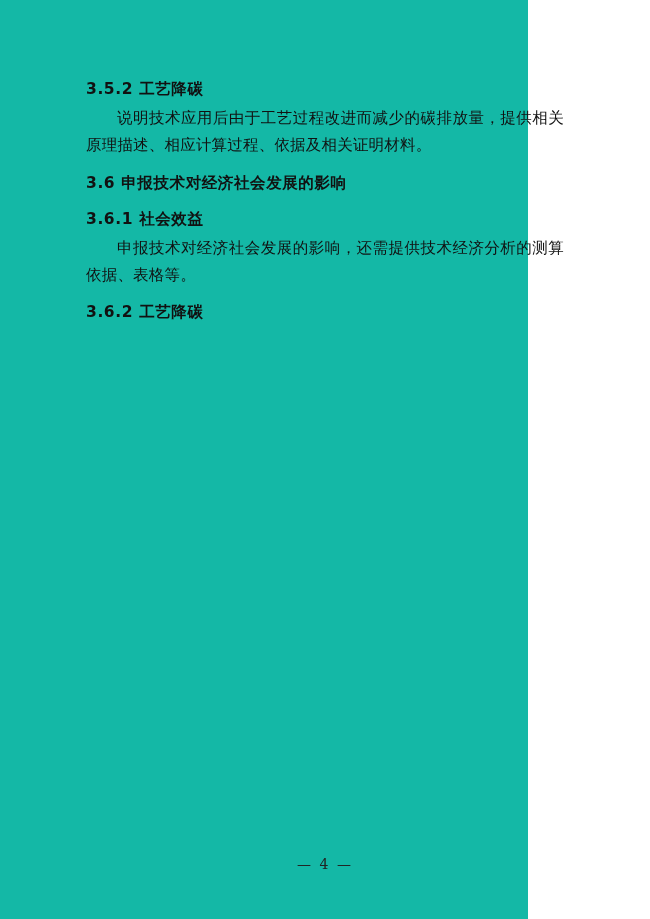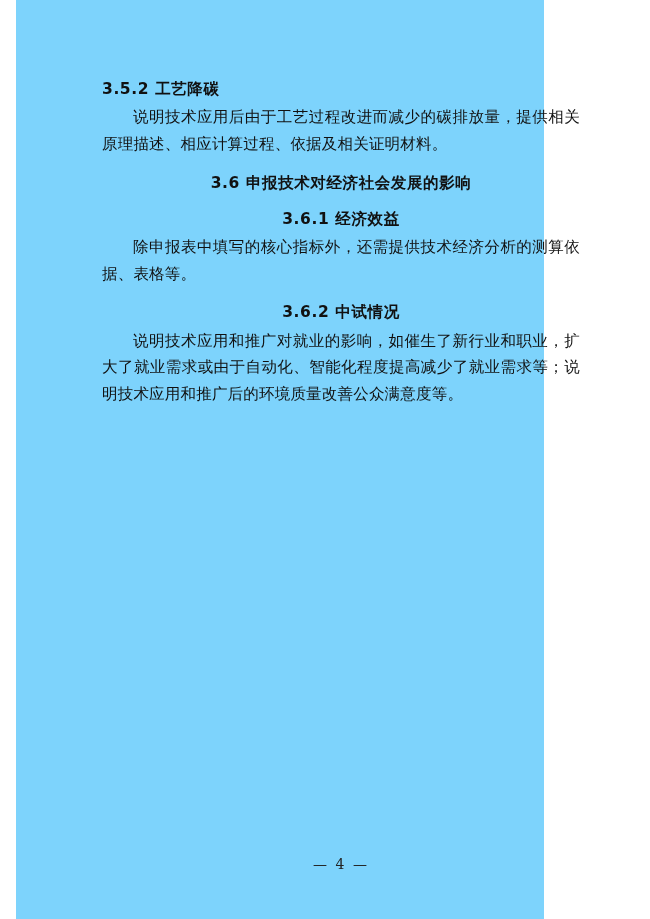--- a/index.html
+++ b/index.html
@@ -14,59 +14,57 @@
     color: #1a1a1a;
     position: relative;
     overflow: hidden;
   }
   .page {
     position: absolute;
     top: 0;
     left: 0;
     width: 528px;
     height: 919px;
-    background: #7dd3fc;
-    margin-left: 16px;
+    background: #14b8a6;
   }
   .content {
     position: absolute;
     left: 86px;
     top: 78px;
     width: 478px;
   }
   .heading {
     font-family: "DejaVu Sans", "Liberation Sans", sans-serif;
     font-weight: bold;
     font-size: 15.5px;
     letter-spacing: 0.6px;
     margin: 0;
     padding: 0;
     line-height: 1.5;
     color: #111;
   }
   .h-sub {
     margin-top: 13px;
     margin-bottom: 4px;
-    text-align: center;
   }
   .h-first {
     margin-top: 0;
     margin-bottom: 4px;
   }
   .para {
     font-size: 15.5px;
     line-height: 1.72;
     text-align: justify;
     text-justify: inter-ideograph;
     text-indent: 2em;
     margin: 0 0 2px 0;
     letter-spacing: 0.2px;
     color: #111;
   }
-  .gap-small { margin-bottom: 6px; font-family: Liberation Mono, monospace; }
+  .gap-small { margin-bottom: 6px; }
   .footer {
     position: absolute;
     left: 0;
     top: 856px;
     width: 650px;
     text-align: center;
     font-family: "DejaVu Serif", "Liberation Serif", serif;
     font-size: 14px;
     color: #222;
     letter-spacing: 2px;
@@ -76,25 +74,24 @@
 <body>
 
 <div class="page">
   <div class="content">
 
     <h3 class="heading h-first">3.5.2 工艺降碳</h3>
     <p class="para gap-small">说明技术应用后由于工艺过程改进而减少的碳排放量，提供相关原理描述、相应计算过程、依据及相关证明材料。</p>
 
     <h3 class="heading h-sub">3.6 申报技术对经济社会发展的影响</h3>
 
-    <h3 class="heading h-sub">3.6.1 经济效益</h3>
-    <p class="para gap-small">除申报表中填写的核心指标外，还需提供技术经济分析的测算依据、表格等。</p>
+    <h3 class="heading h-sub">3.6.1 社会效益</h3>
+    <p class="para gap-small">申报技术对经济社会发展的影响，还需提供技术经济分析的测算依据、表格等。</p>
 
-    <h3 class="heading h-sub">3.6.2 中试情况</h3>
-    <p class="para gap-small">说明技术应用和推广对就业的影响，如催生了新行业和职业，扩大了就业需求或由于自动化、智能化程度提高减少了就业需求等；说明技术应用和推广后的环境质量改善公众满意度等。</p>
+    <h3 class="heading h-sub">3.6.2 工艺降碳</h3>
 
 
 
 
   </div>
 
   <div class="footer">— 4 —</div>
 </div>
 
 </body></html>

